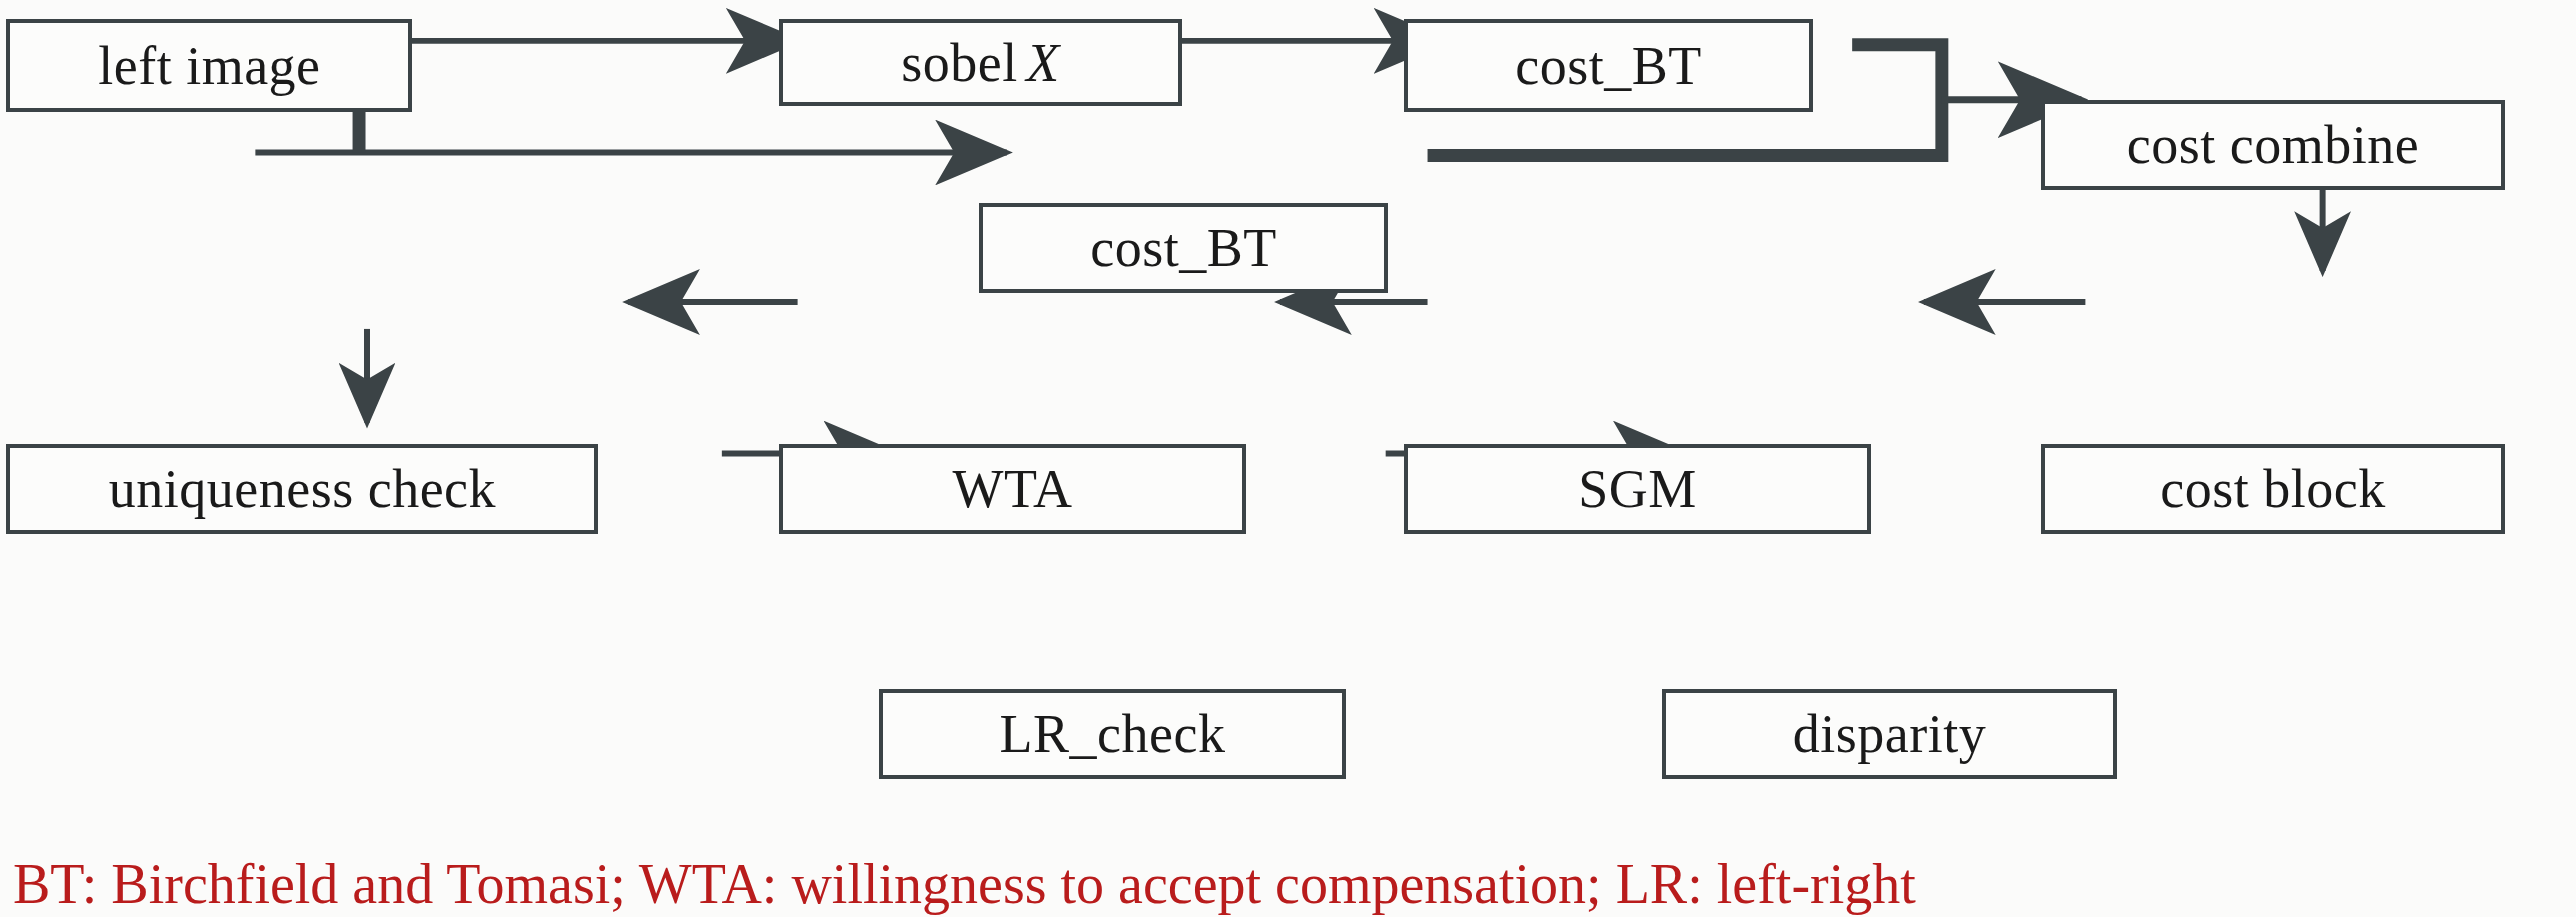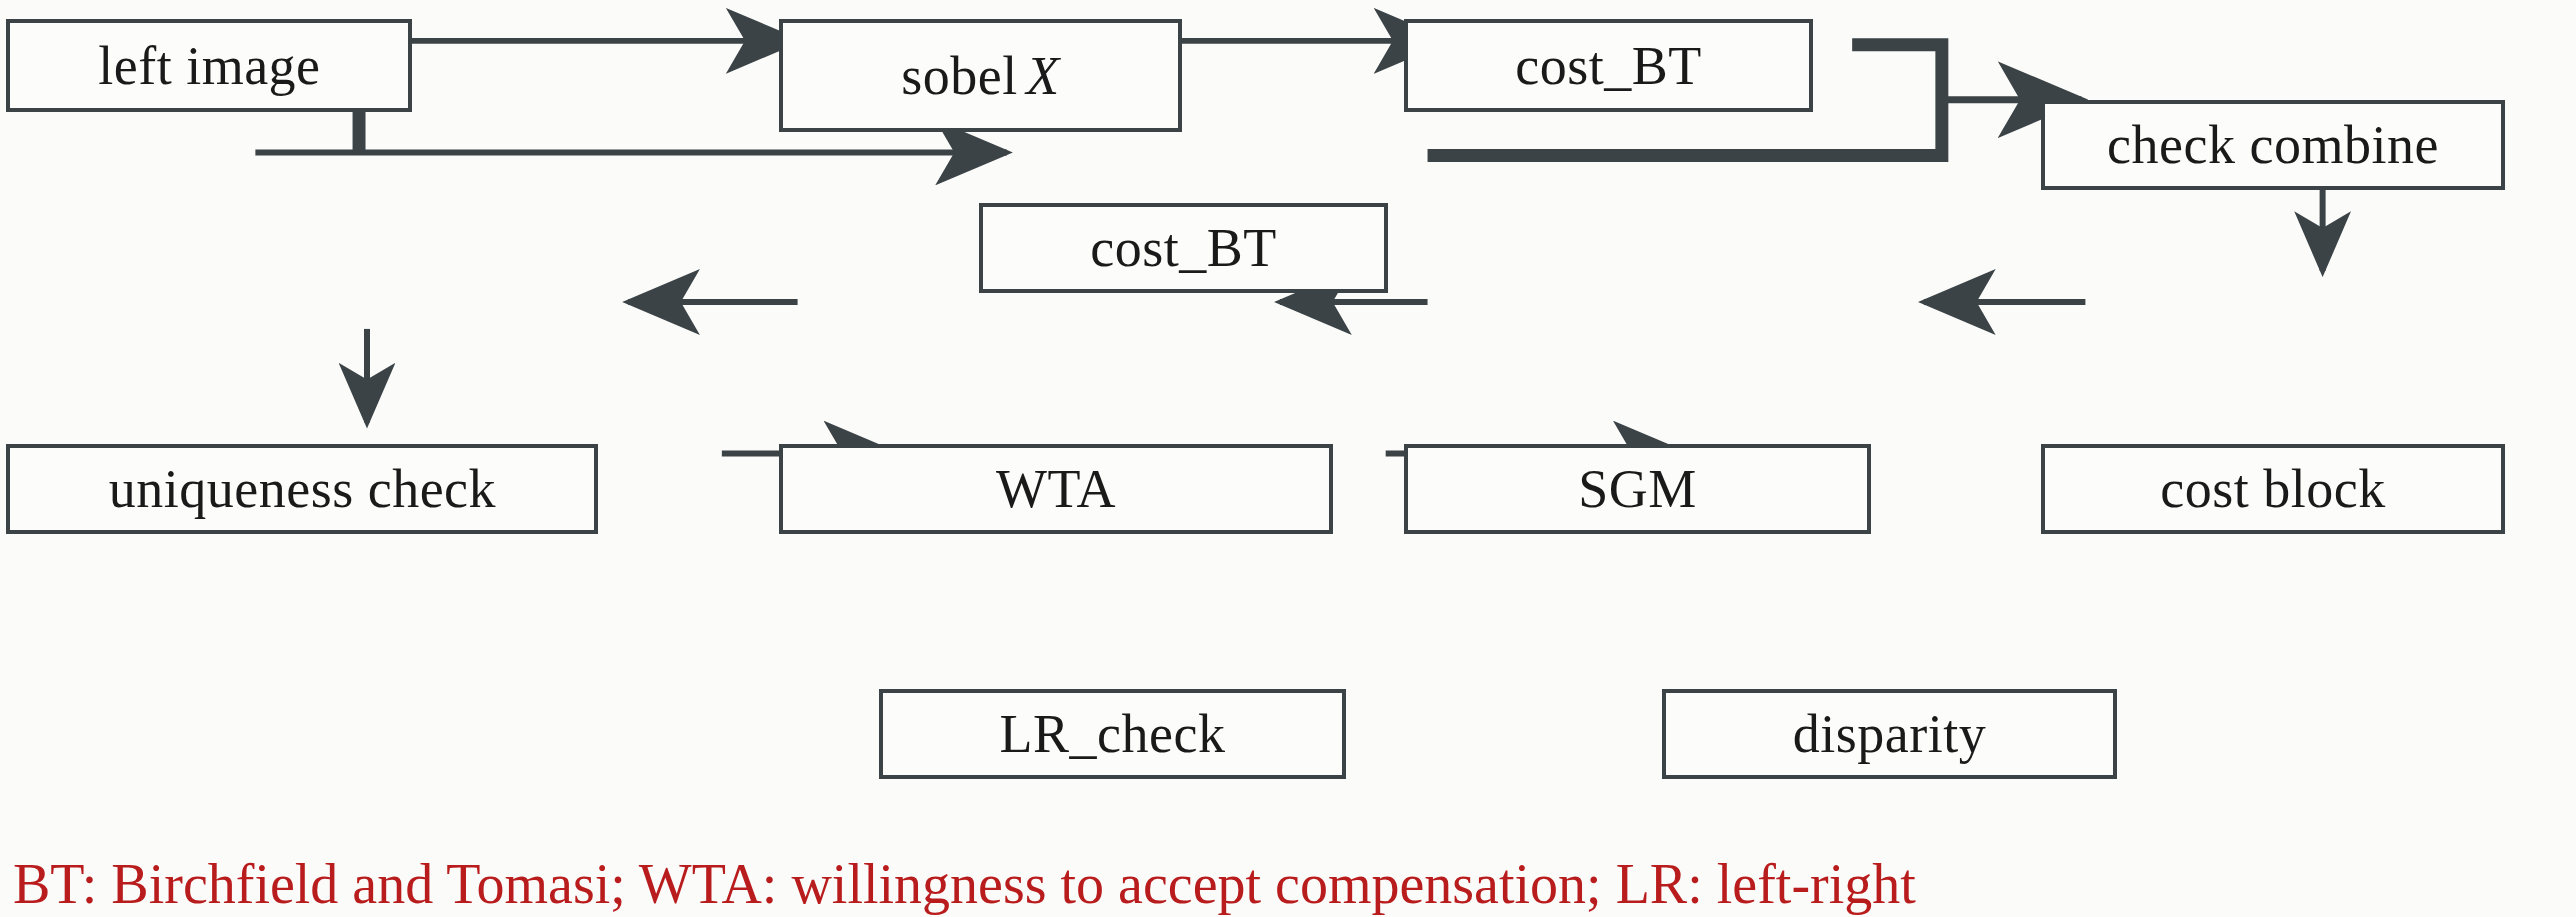--- a/index.html
+++ b/index.html
@@ -81,46 +81,46 @@
     <line x1="724" y1="455" x2="898" y2="455" stroke="#3b4346" stroke-width="6" marker-end="url(#ah)"></line>
 
     <line x1="1390" y1="455" x2="1690" y2="455" stroke="#3b4346" stroke-width="6" marker-end="url(#ah)"></line>
   </svg>
 
   <div class="node" style="left: 6.4px; top: 19.3px; width: 406px; height: 93px; font-size: 54px;">
     <span>left image</span>
   </div>
 
 
-  <div class="node" style="left: 779px; top: 19.3px; width: 403px; height: 113px; font-size: 54px;">
+  <div class="node" style="left: 779px; top: 19.3px; width: 403px; height: 87px; font-size: 54px;">
     <span>sobel</span>
       <span class="ital">X</span>
   </div>
 
   <div class="node" style="left: 1404px; top: 19.3px; width: 409px; height: 93px; font-size: 54px;">
     <span>cost_BT</span>
   </div>
 
   <div class="node" style="left: 979px; top: 203px; width: 409px; height: 90px; font-size: 54px;">
     <span>cost_BT</span>
   </div>
 
   <div class="node" style="left: 2041px; top: 100px; width: 464px; height: 90px; font-size: 54px;">
-    <span>check combine</span>
+    <span>cost combine</span>
   </div>
 
   <div class="node" style="left: 2041px; top: 444px; width: 464px; height: 90px; font-size: 54px;">
     <span>cost block</span>
   </div>
 
   <div class="node" style="left: 1404px; top: 444px; width: 467px; height: 90px; font-size: 54px;">
     <span>SGM</span>
   </div>
 
-  <div class="node" style="left: 779px; top: 444px; width: 554px; height: 90px; font-size: 54px;">
+  <div class="node" style="left: 779px; top: 444px; width: 467px; height: 90px; font-size: 54px;">
     <span>WTA</span>
   </div>
 
   <div class="node" style="left: 6.4px; top: 444px; width: 592px; height: 90px; font-size: 54px;">
     <span>uniqueness check</span>
   </div>
 
 
   <div class="node" style="left: 879px; top: 689px; width: 467px; height: 90px; font-size: 54px;">
     <span>LR_check</span>

